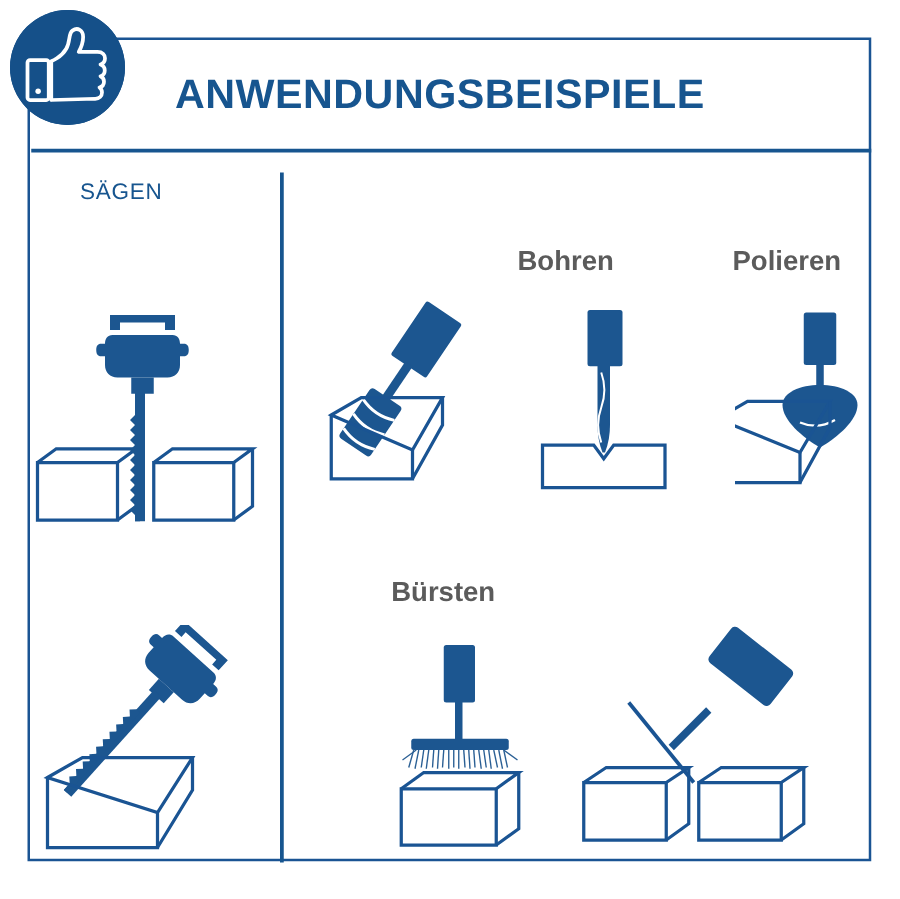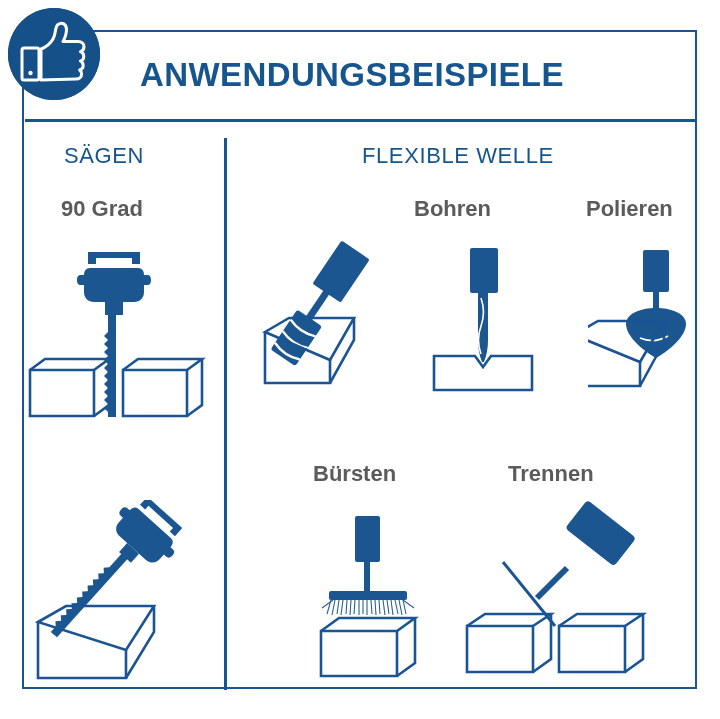--- a/index.html
+++ b/index.html
@@ -69,21 +69,21 @@
     left: 224px;
     top: 138px;
     width: 3px;
     height: 552px;
     background: #17558f;
   }
 
   
   .sec-head {
     position: absolute;
-    font-size: 22px;
+    font-size: 18px;
     color: #17558f;
     letter-spacing: 0.6px;
     white-space: nowrap;
   }
   #sec-saegen { left: 64px; top: 143px; }
   #sec-welle  { left: 362px; top: 143px; }
 
   
   .cap {
     position: absolute;
@@ -134,27 +134,24 @@
                L33 72 Z" fill="#155089" stroke="#ffffff" stroke-width="3" stroke-linejoin="round"></path>
     </svg>
   </div>
 
   <div id="title">ANWENDUNGSBEISPIELE</div>
 
   <div id="hrule"></div>
   <div id="vrule"></div>
 
   <div class="sec-head" id="sec-saegen">SÄGEN</div>
-  <div class="sec-head" id="sec-welle">FLEXIBLE WELLE</div>
-
-  <div class="cap" id="cap-90">90 Grad</div>
+
   <div class="cap" id="cap-bohr">Bohren</div>
   <div class="cap" id="cap-poli">Polieren</div>
   <div class="cap" id="cap-buer">Bürsten</div>
-  <div class="cap" id="cap-tren">Trennen</div>
 
   <div class="ill" id="ill-90">
     <svg viewBox="0 0 200 190" xmlns="http://www.w3.org/2000/svg">
       <g fill="none" stroke="#1a5493" stroke-width="2.6">
 
         <path d="M10 130 L10 176 L74 176 L74 130 Z"></path>
         <path d="M10 130 L25 119 L89 119 L74 130"></path>
         <path d="M89 119 L89 165 L74 176"></path>
 
         <path d="M103 130 L103 176 L167 176 L167 130 Z"></path>

